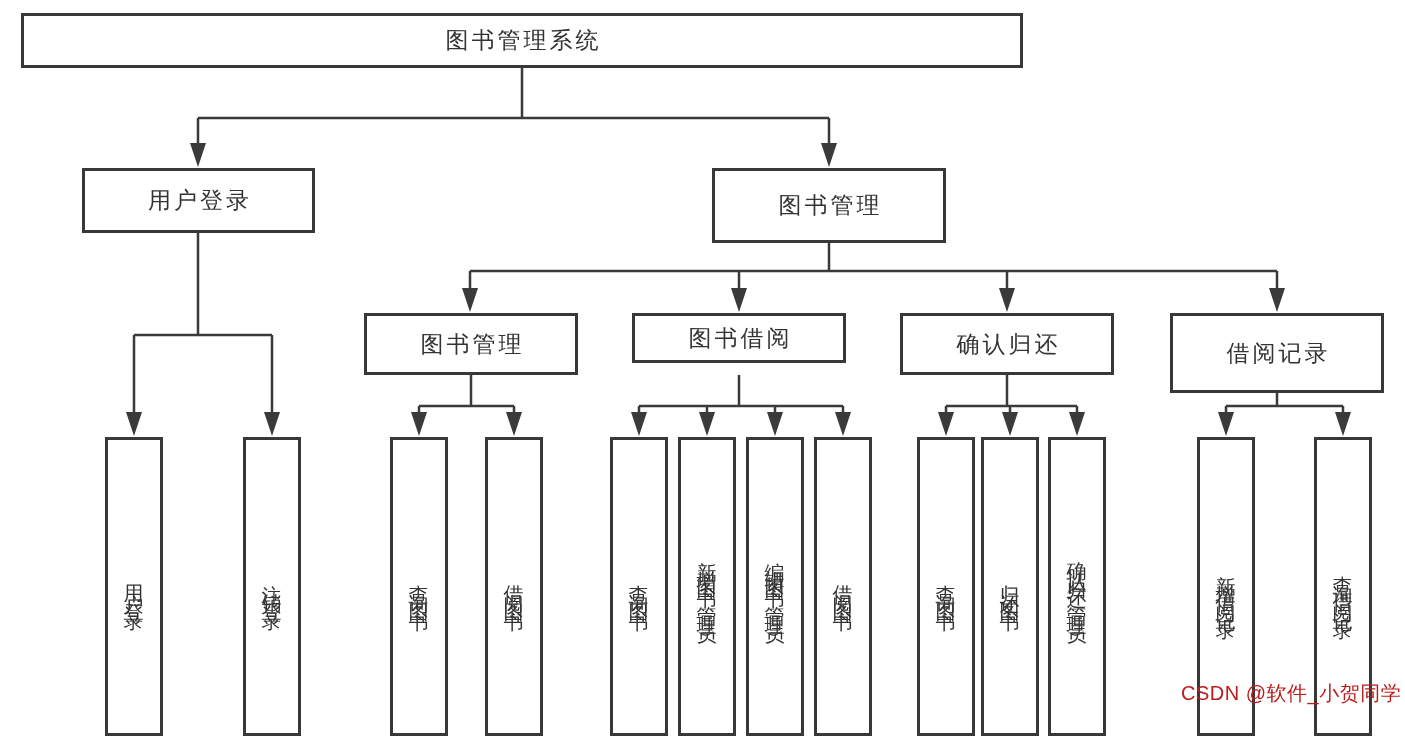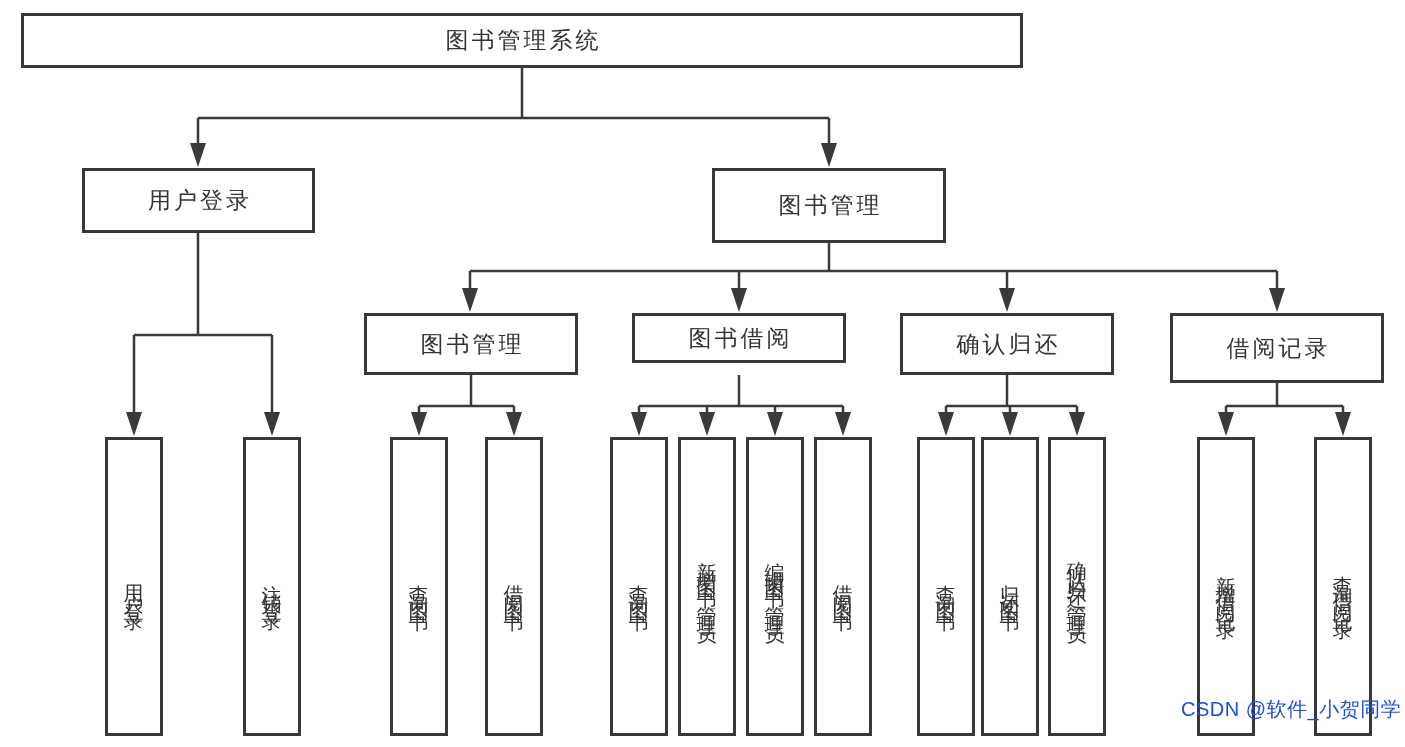--- a/index.html
+++ b/index.html
@@ -44,23 +44,23 @@
     font-size: 20px;
     writing-mode: vertical-rl;
     text-orientation: mixed;
     letter-spacing: 9px;
     line-height: 1;
     white-space: nowrap;
   }
   .watermark {
     position: absolute;
     left: 1181px;
-    top: 696px;
+    top: 680px;
     z-index: 5;
-    color: #1d4ed8;
+    color: #b91c1c;
     font-size: 20px;
     letter-spacing: 0.5px;
     white-space: nowrap;
   }
 </style>
 </head>
 <body>
 
 <div class="canvas">
 
@@ -120,21 +120,21 @@
 
   <div class="node" style="left:364px; top:313px; width:214px; height:62px;">
     <span class="lbl-h">图书管理</span>
   </div>
   <div class="node" style="left:632px; top:313px; width:214px; height:50px;">
     <span class="lbl-h">图书借阅</span>
   </div>
   <div class="node" style="left:900px; top:313px; width:214px; height:62px;">
     <span class="lbl-h">确认归还</span>
   </div>
-  <div class="node" style="left:1170px; top:313px; width:214px; height:70px;font-family:Liberation Mono, monospace;">
+  <div class="node" style="left:1170px; top:313px; width:214px; height:80px;font-family:Liberation Mono, monospace;">
     <span class="lbl-h">借阅记录</span>
   </div>
 
   <div class="node" style="left:105px; top:437px; width:58px; height:299px;">
     <span class="lbl-v">用户登录</span>
   </div>
   <div class="node" style="left:243px; top:437px; width:58px; height:299px;">
     <span class="lbl-v">注销登录</span>
   </div>
   <div class="node" style="left:390px; top:437px; width:58px; height:299px;">

